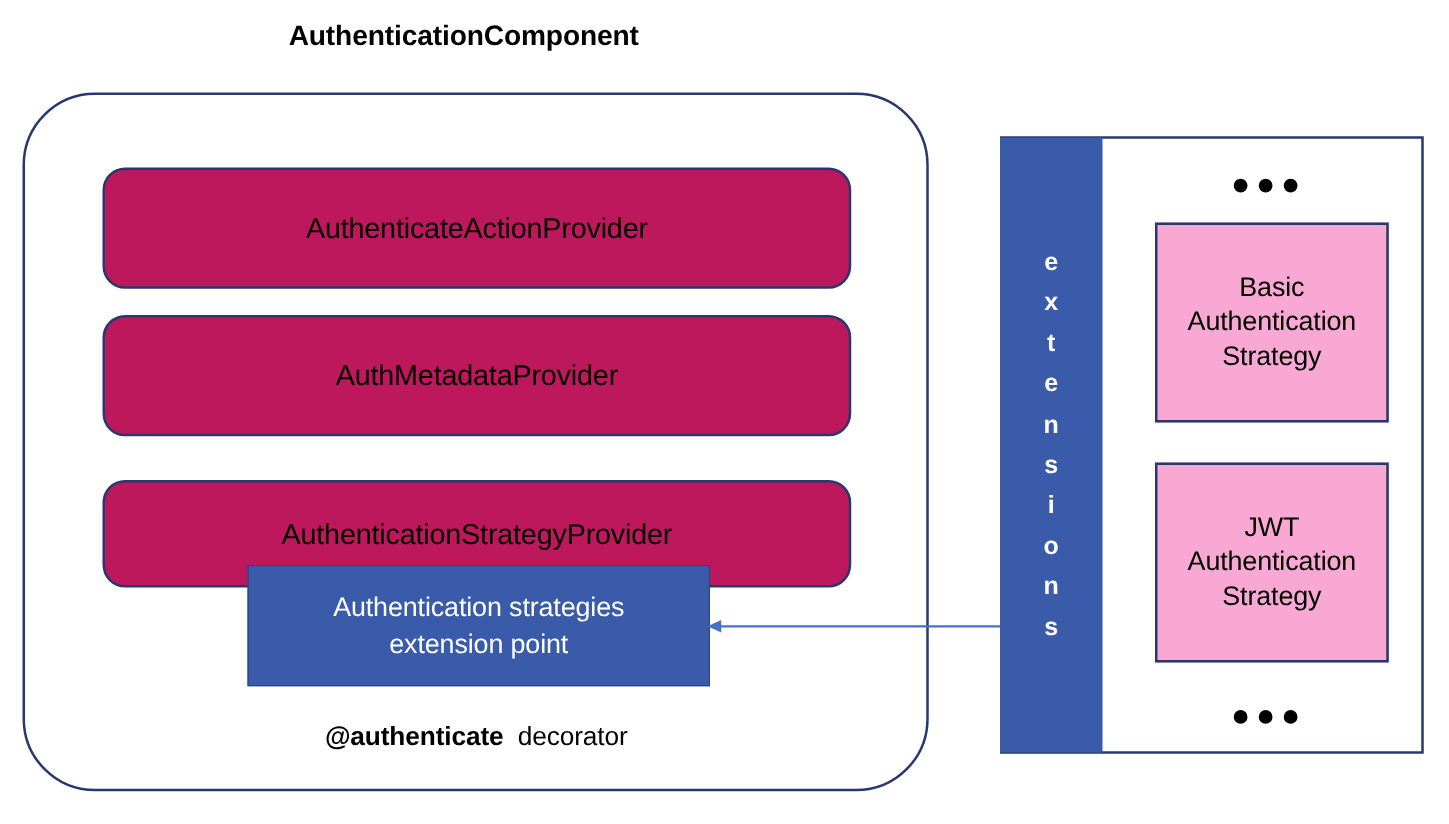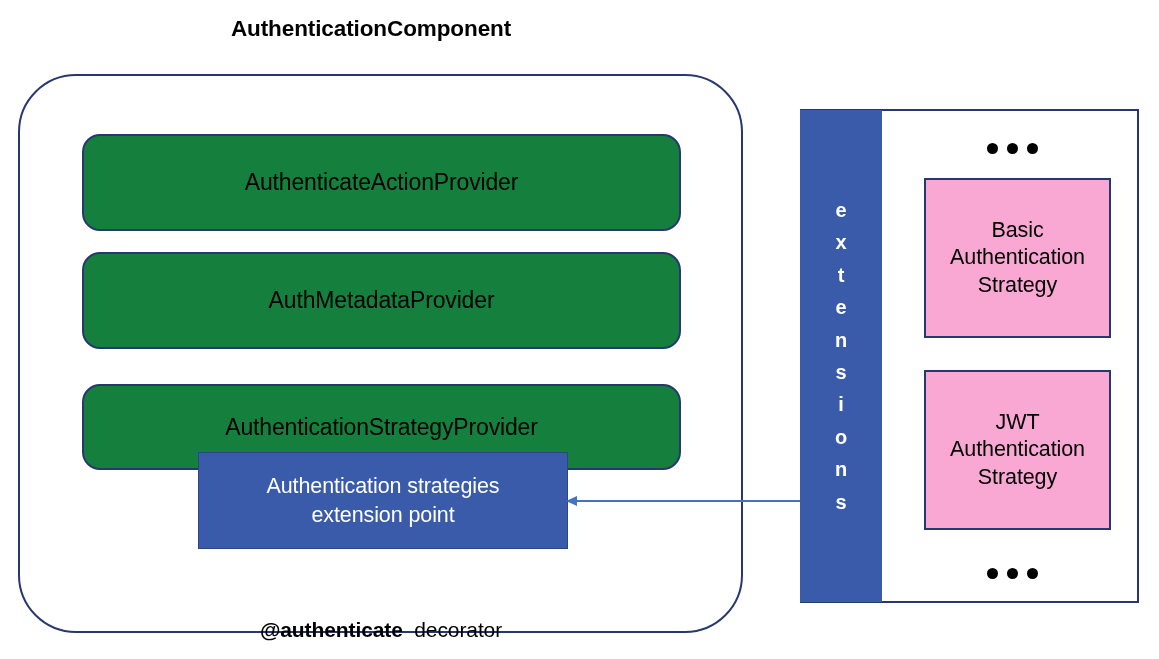--- a/index.html
+++ b/index.html
@@ -47,21 +47,21 @@
     width: 725px; height: 559px;
     border: 2.2px solid #27386E;
     border-radius: 58px;
     background: #ffffff;
   }
 
   
   .provider-box {
     border: 2.2px solid #27386E;
     border-radius: 18px;
-    background: #15803d;
+    background: #be185d;
     display: flex;
     align-items: center;
     justify-content: center;
     font-size: 23px;
     color: #000;
     letter-spacing: -0.15px;
   }
   #provider-0 { left: 82px; top: 134px;  width: 599px; height: 97px; }
   #provider-1 { left: 82px; top: 252px;  width: 599px; height: 97px; }
   #provider-2 { left: 82px; top: 384px;  width: 599px; height: 86px; }
@@ -77,21 +77,21 @@
     text-align: center;
     color: #ffffff;
     font-size: 21.5px;
     line-height: 1.33;
     white-space: pre-line;
     letter-spacing: -0.1px;
   }
 
   
   #decorator-caption {
-    left: 181px; top: 618px; width: 400px;
+    left: 181px; top: 578px; width: 400px;
     text-align: center;
     font-size: 21px;
     color: #000;
     letter-spacing: -0.1px;
   }
   #decorator-caption .bold { font-weight: bold; }
 
   
   #extension-arrow {
     left: 560px; top: 485px;

